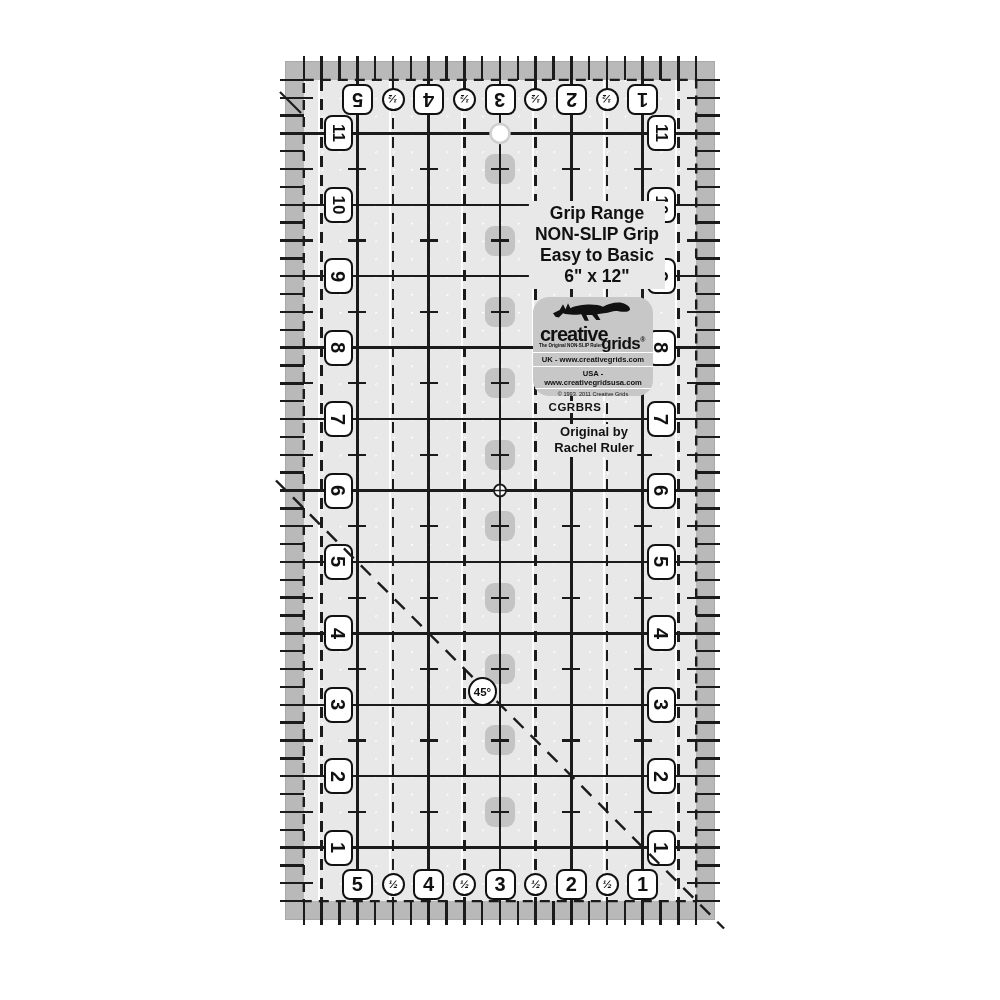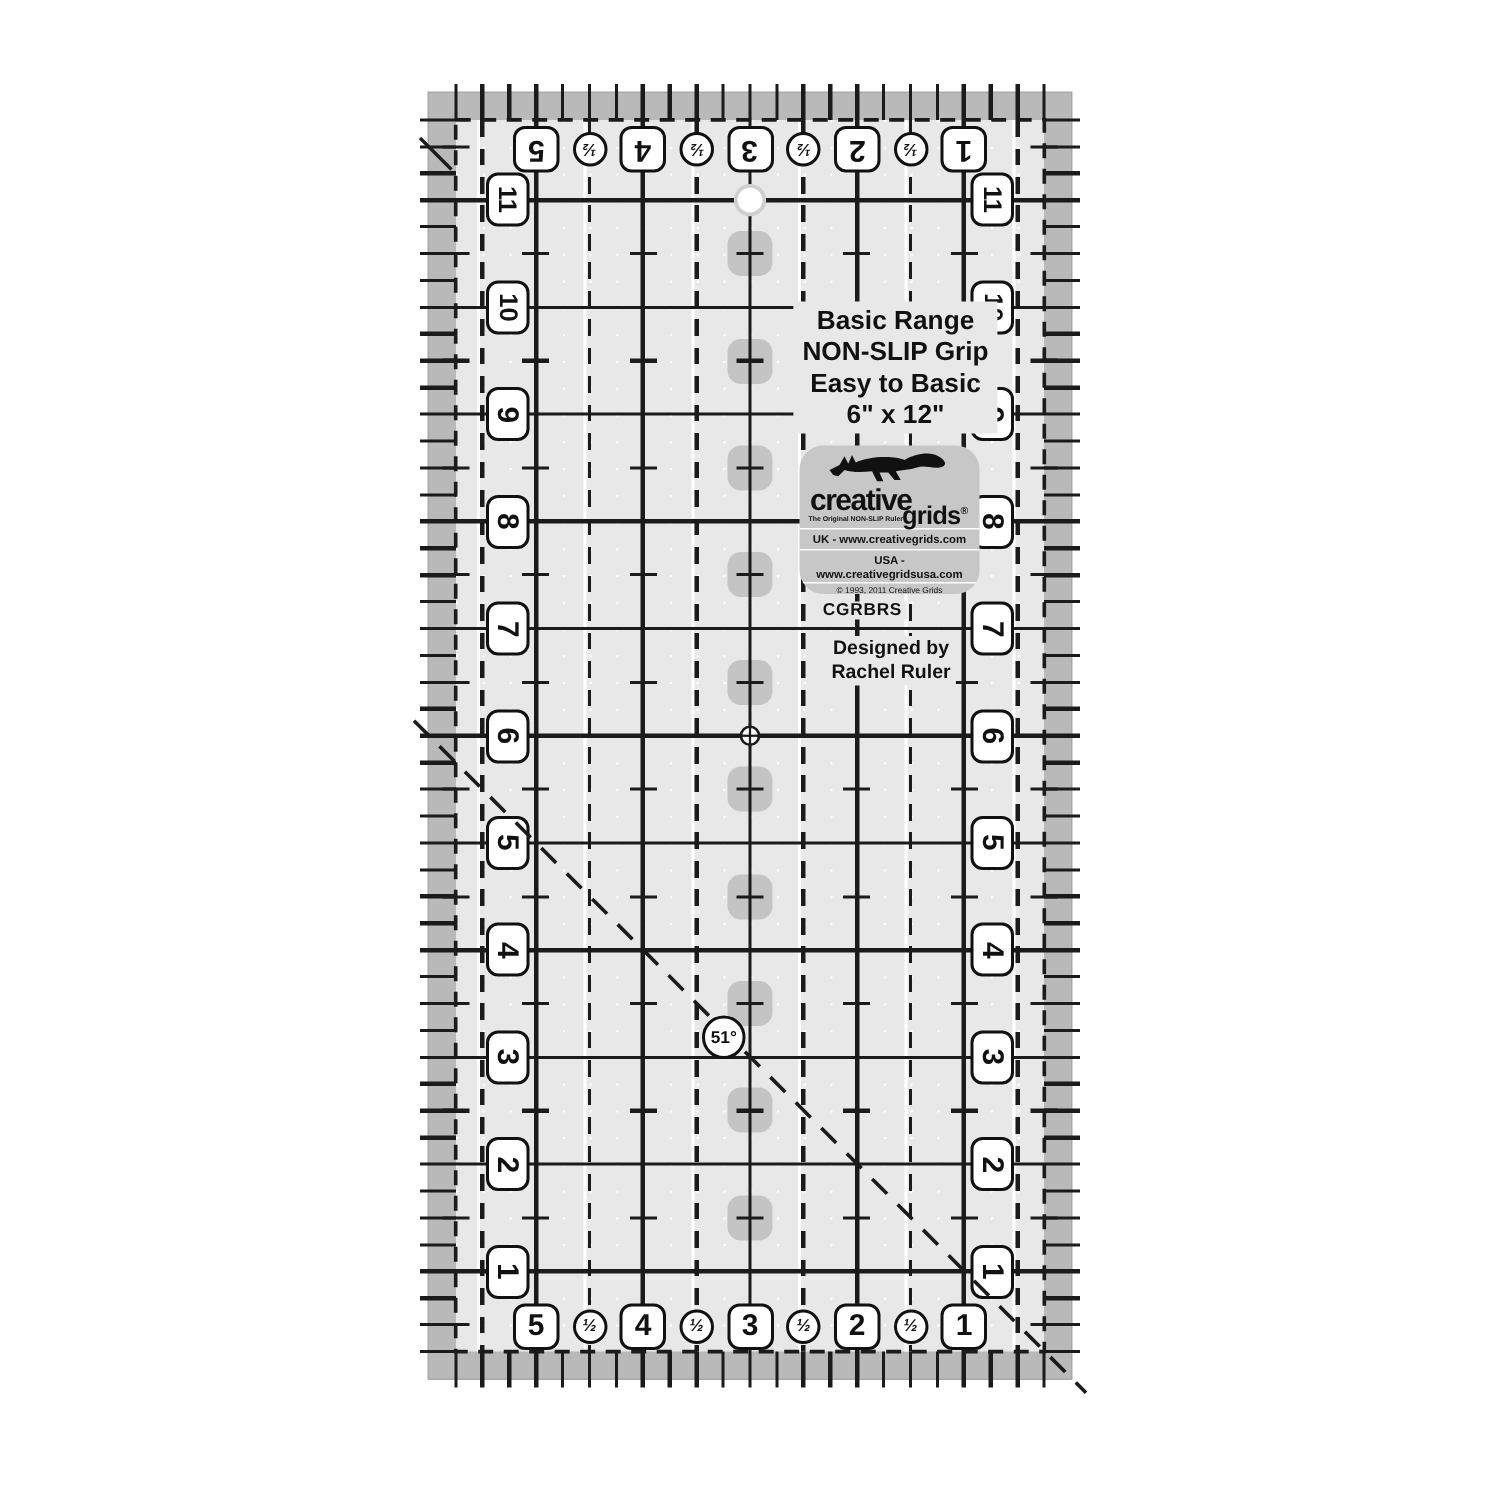--- a/index.html
+++ b/index.html
@@ -419,21 +419,21 @@
       <line x1="-6" y1="30" x2="15" y2="51" stroke="#1b1b1b" stroke-width="2.2"></line>
       <circle cx="214" cy="71.4" r="9.5" fill="#ffffff" stroke="#cfcfcf" stroke-width="2.5"></circle>
       <g>
         <circle cx="214" cy="428.5" r="6" fill="#ffffff" stroke="#1b1b1b" stroke-width="1.8"></circle>
         <line x1="206" y1="428.5" x2="222" y2="428.5" stroke="#1b1b1b" stroke-width="1.5"></line>
         <line x1="214" y1="420.5" x2="214" y2="436.5" stroke="#1b1b1b" stroke-width="1.5"></line>
       </g>
     </svg>
 
     <div class="info">
-      <div>Basic Range</div>
+      <div>Grip Range</div>
       <div>NON-SLIP Grip</div>
       <div>Easy to Basic</div>
       <div>6" x 12"</div>
     </div>
 
     <div class="brand">
       <div class="foxwrap">
         <svg width="100" height="25" viewBox="0 0 100 30">
           <path fill="#111" d="M2,16 L10,12 L14,5 L17,11 L20,4 L23,10 C32,5 54,4 62,8
             C70,3 83,1 89,5 C95,8 97,13 90,14 C84,15 78,12 72,14 C66,16 60,16 55,17
@@ -448,22 +448,22 @@
       </div>
       <div class="urlline">UK - www.creativegrids.com</div>
       <div class="urlline">USA - www.creativegridsusa.com</div>
       <div class="copyline">© 1993, 2011 Creative Grids</div>
 
     </div>
 
     <div class="sku">CGRBRS</div>
 
     <div class="designed">
-      <div>Designed by</div>
+      <div>Original by</div>
       <div>Rachel Ruler</div>
     </div>
 
     <div class="angle">
-      <span>51°</span>
+      <span>45°</span>
     </div>
 
   </div>
 </div>
 
 </body></html>

